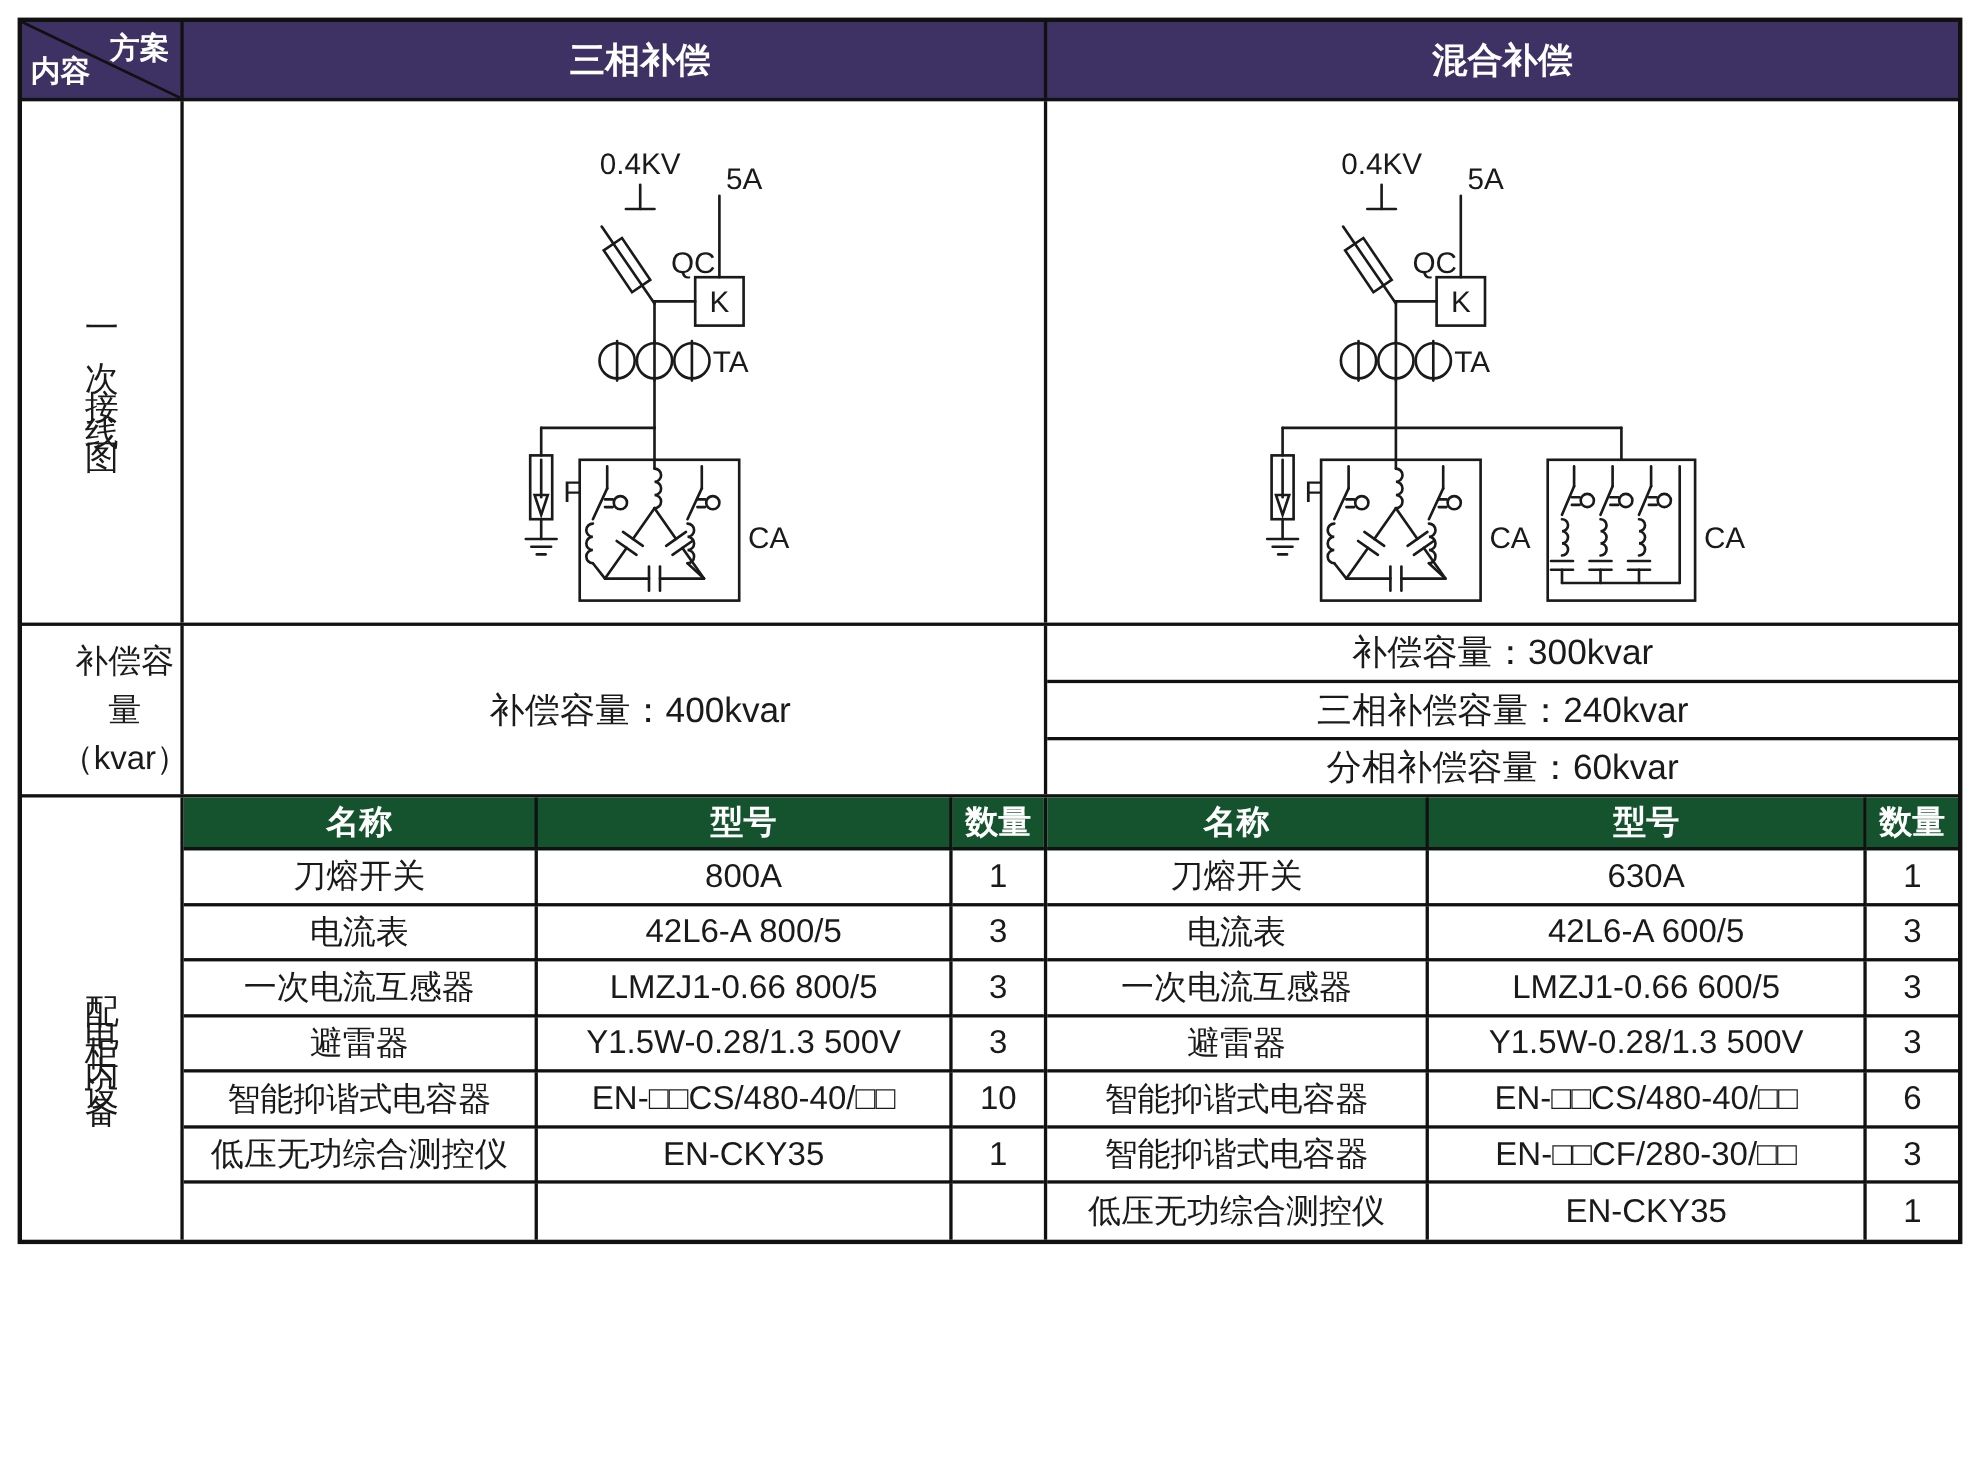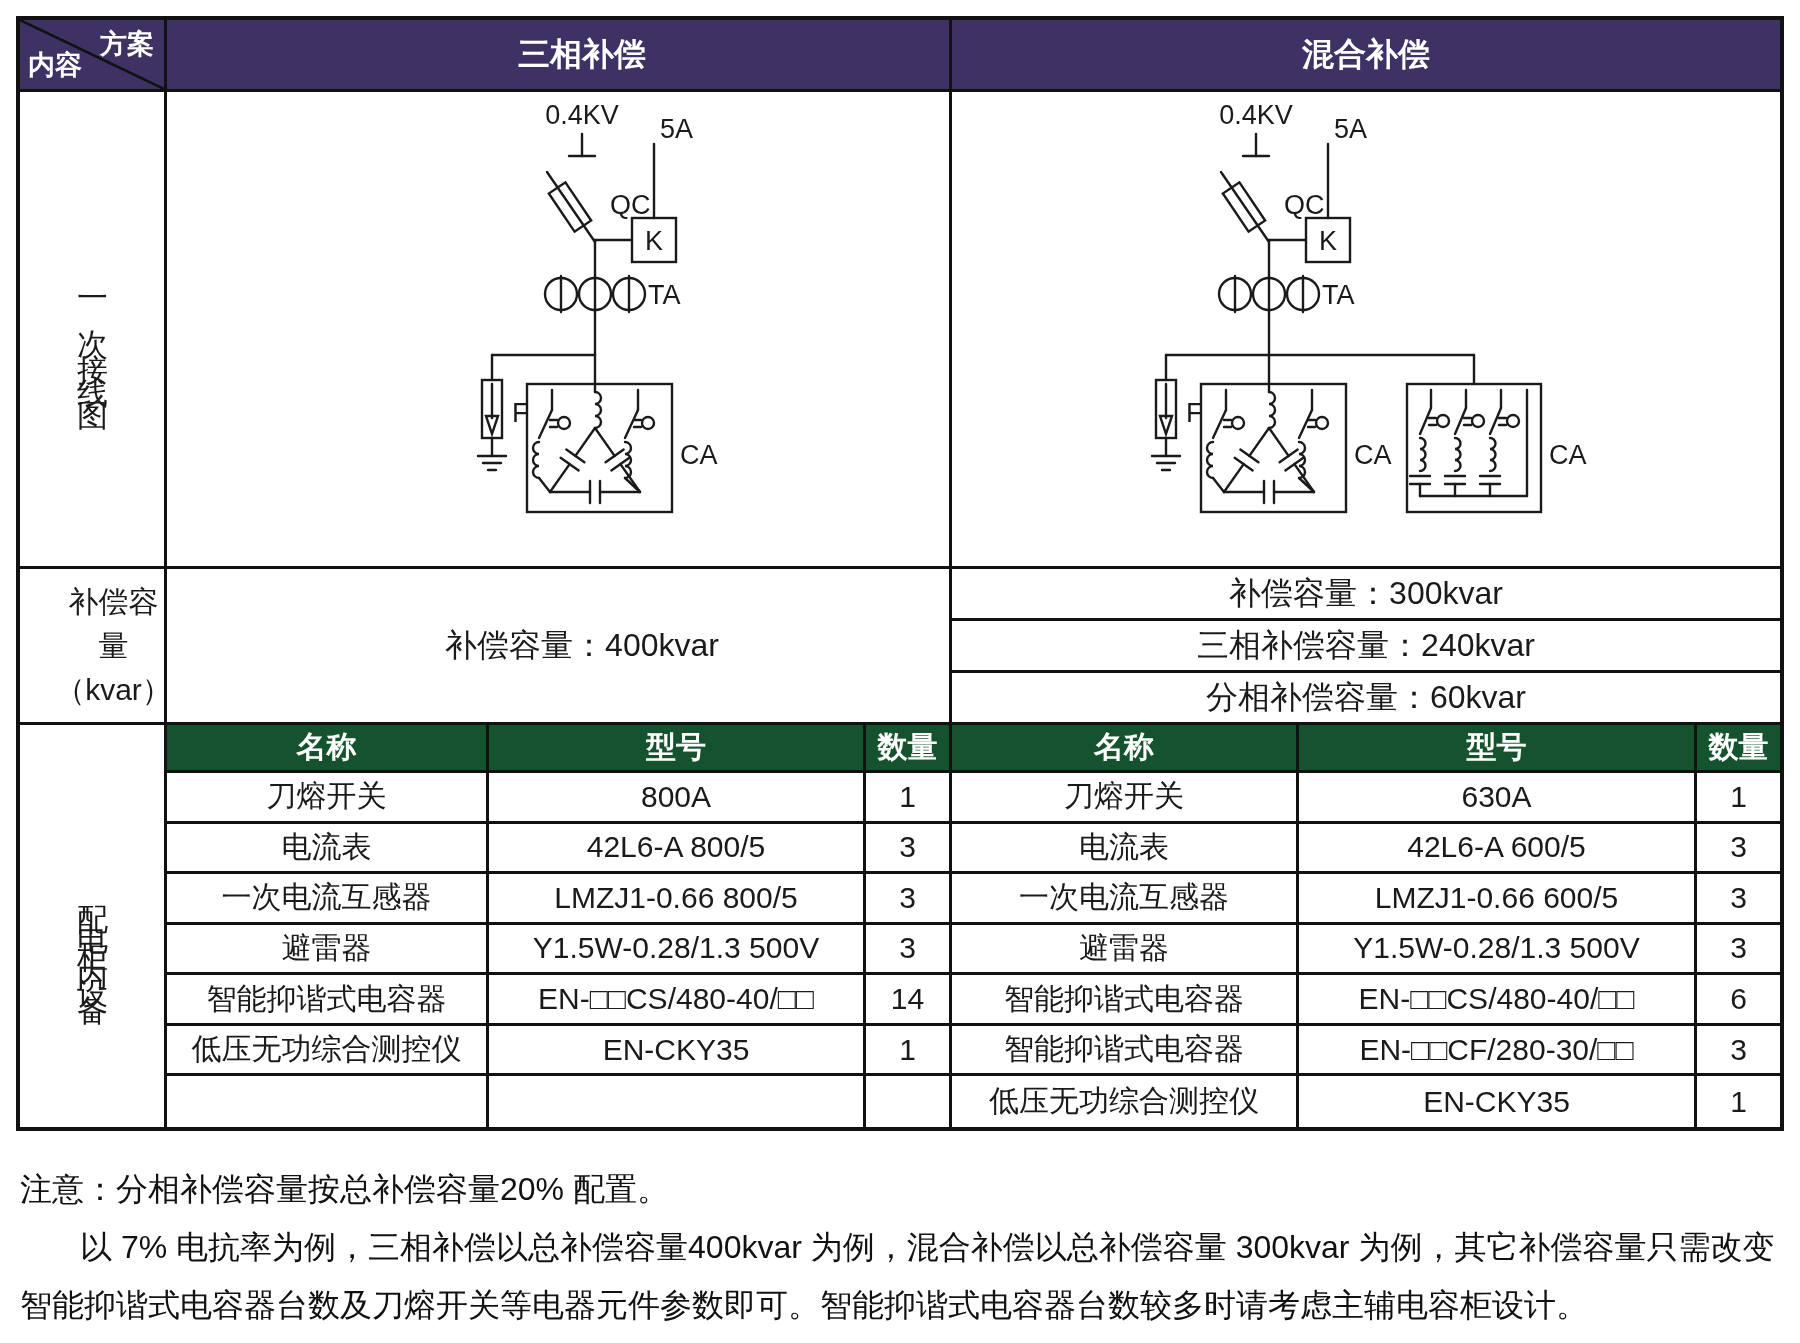--- a/index.html
+++ b/index.html
@@ -19,21 +19,21 @@
   .capacity-row { height:156px; border-bottom:3px solid #111; }
   .equipment-row { flex:1; }
   .c-label { width:147px; border-right:3px solid #111; display:flex; align-items:center; justify-content:center; flex-direction:column; text-align:center; }
   .c-three { width:785px; border-right:3px solid #111;padding-left:48px; }
   .c-mixed { flex:1;justify-content:center; }
   .corner { position:relative; width:147px; border-right:3px solid #111; }
   .corner svg { position:absolute; left:0; top:0; }
   .corner .t { position:absolute; top:6px; right:10px; color:#fff; font-size:27px; font-weight:bold; }
   .corner .b { position:absolute; bottom:6px; left:8px; color:#fff; font-size:27px; font-weight:bold; }
   .head-cell { display:flex; align-items:center; justify-content:center; color:#fff; font-size:32px; font-weight:bold; }
-  .diagram-cell { display:flex; align-items:flex-start; justify-content:center; }
+  .diagram-cell { display:flex; align-items:flex-end; justify-content:center; }
   .vlabel { writing-mode:vertical-lr; text-orientation:upright; font-size:31px; }
   .vl5 { letter-spacing:24px; margin-bottom:-24px; }
   .vl6 { letter-spacing:18px; margin-bottom:-18px; }
   .cap-label { font-size:30px; line-height:44px;padding-left:43px; }
   .cap-cell { display:flex; align-items:center; justify-content:center; font-size:32px; }
   .cap-sub { display:flex; flex-direction:column; }
   .cap-sub > div { flex:1; display:flex; align-items:center; justify-content:center; font-size:32px; }
   .cap-sub > div:not(:last-child) { border-bottom:3px solid #111; }
   .equip-grid { display:grid; grid-template-rows:48px repeat(7, 1fr); }
   .eg-left { width:785px; border-right:3px solid #111; grid-template-columns:322px 377px 1fr; }
@@ -282,21 +282,21 @@
         <div>42L6-A 800/5</div>
         <div>3</div>
         <div>一次电流互感器</div>
         <div>LMZJ1-0.66 800/5</div>
         <div>3</div>
         <div>避雷器</div>
         <div>Y1.5W-0.28/1.3 500V</div>
         <div>3</div>
         <div>智能抑谐式电容器</div>
         <div>EN-□□CS/480-40/□□</div>
-        <div>14</div>
+        <div>10</div>
         <div>低压无功综合测控仪</div>
         <div>EN-CKY35</div>
         <div>1</div>
         <div></div>
         <div></div>
         <div></div>
       </div>
 
       <div class="equip-grid eg-right">
         <div class="eh">名称</div>
@@ -320,18 +320,13 @@
         <div>智能抑谐式电容器</div>
         <div>EN-□□CF/280-30/□□</div>
         <div>3</div>
         <div>低压无功综合测控仪</div>
         <div>EN-CKY35</div>
         <div>1</div>
       </div>
     </div>
   </div>
 
-  <div class="notes">
-    <div>注意：分相补偿容量按总补偿容量20% 配置。</div>
-    <div class="indent">以 7% 电抗率为例，三相补偿以总补偿容量400kvar 为例，混合补偿以总补偿容量 300kvar 为例，其它补偿容量只需改变</div>
-    <div>智能抑谐式电容器台数及刀熔开关等电器元件参数即可。智能抑谐式电容器台数较多时请考虑主辅电容柜设计。</div>
-  </div>
 </div>
 
 </body></html>

